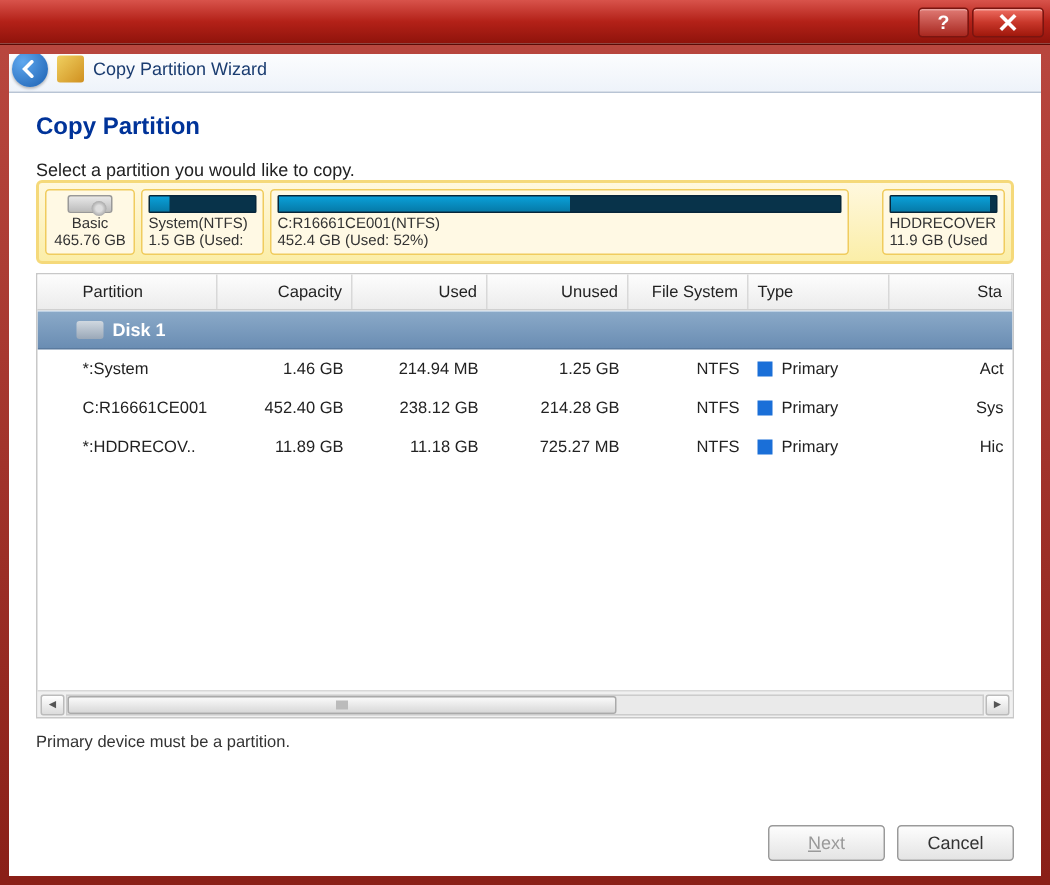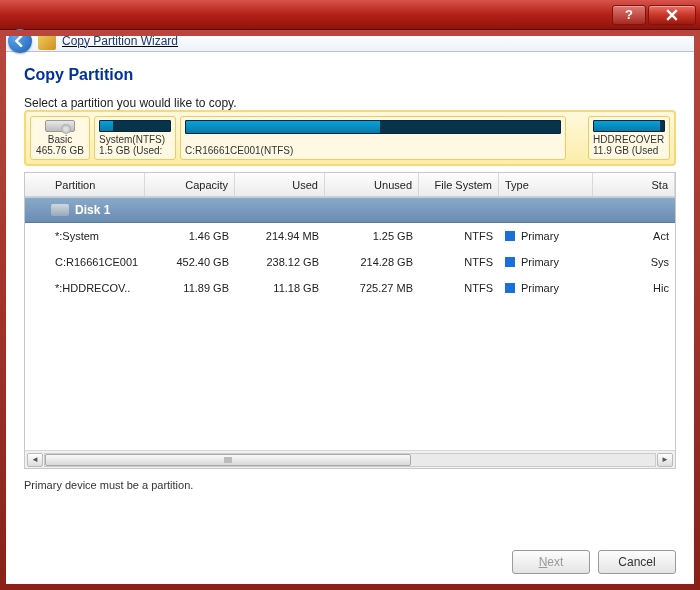--- a/index.html
+++ b/index.html
@@ -4,32 +4,32 @@
 <style>
 * { box-sizing: border-box; margin: 0; padding: 0; }
 body { font-family: "Segoe UI", Tahoma, sans-serif; font-size: 12px; background: #fff; width: 700px; height: 590px; overflow: hidden; }
 
 .titlebar { height: 30px; background: linear-gradient(to bottom, #d8534b 0%, #b32118 50%, #8f130b 100%); display: flex; justify-content: flex-end; align-items: center; padding-right: 4px; border-bottom: 1px solid #5a0a05; }
 .tb-btn { width: 34px; height: 20px; display: flex; align-items: center; justify-content: center; margin-left: 2px; }
 .help-btn { background: linear-gradient(to bottom, #e07a74, #a82820); border: 1px solid #7a1510; border-radius: 3px; color: #fff; font-weight: bold; font-size: 13px; box-shadow: inset 0 1px 0 rgba(255,255,255,0.3); }
 .close-btn { width: 48px; background: linear-gradient(to bottom, #ef6e62, #c8372a 50%, #a0180c); border: 1px solid #7a1510; border-radius: 3px; color: #fff; box-shadow: inset 0 1px 0 rgba(255,255,255,0.4); }
 .close-btn svg { width: 12px; height: 12px; }
 
-.header-bar { height: 22px; background: linear-gradient(to bottom, #fff, #eef3fa); border-bottom: 1px solid #b8c4d4; display: flex; align-items: center; padding-left: 8px; gap: 6px; text-decoration: underline; }
+.header-bar { height: 32px; background: linear-gradient(to bottom, #fff, #eef3fa); border-bottom: 1px solid #b8c4d4; display: flex; align-items: center; padding-left: 8px; gap: 6px; }
 .back-btn { width: 24px; height: 24px; border-radius: 50%; background: radial-gradient(circle at 30% 30%, #5fa8ef, #1b5fb0); display: flex; align-items: center; justify-content: center; box-shadow: 0 1px 2px rgba(0,0,0,0.3); }
 .back-btn svg { width: 12px; height: 12px; }
 .app-icon { width: 18px; height: 18px; background: linear-gradient(135deg, #f0d060, #d09020); border-radius: 2px; }
 .header-title { color: #1a3c70; font-size: 12px; }
 
 .content { padding: 14px 24px 0 24px; }
 .main-title { color: #003399; font-size: 16px; font-weight: bold; margin-bottom: 12px; }
 .instruction { color: #222; }
 
 .disk-map { border: 2px solid #f5d97a; border-radius: 4px; background: linear-gradient(to bottom, #fff8de, #fbeea8); display: flex; padding: 4px; gap: 4px; height: 56px; margin-bottom: 6px; }
-.disk-box { border: 1px solid #f0cc5e; border-radius: 3px; background: #fff9e4; padding: 3px 4px; display: flex; flex-direction: column; justify-content: space-between; font-size: 10px; color: #333; overflow: hidden; white-space: nowrap; }
+.disk-box { border: 1px solid #f0cc5e; border-radius: 3px; background: #fff9e4; padding: 3px 4px; display: flex; flex-direction: column; justify-content: center; font-size: 10px; color: #333; overflow: hidden; white-space: nowrap; }
 .disk-hdd { width: 60px; align-items: center; text-align: center; }
 .hdd-icon { width: 30px; height: 18px; background: linear-gradient(to bottom, #e8e8e8, #bcbcbc); border: 1px solid #999; border-radius: 2px; position: relative; margin-bottom: 2px; }
 .hdd-icon::after { content: ""; position: absolute; width: 10px; height: 10px; background: radial-gradient(circle, #ddd 30%, #aaa 70%); border-radius: 50%; top: 3px; right: 3px; }
 .part-bar { height: 14px; background: #08334a; border: 1px solid #06263a; position: relative; border-radius: 1px; margin-bottom: 2px; }
 .part-bar-fill { height: 100%; background: linear-gradient(to bottom, #0aa0d8, #067aa8); }
 .disk-sys { width: 82px; }
 .disk-c { flex: 1; }
 .disk-rec { width: 82px; margin-left: 18px; }
 
 .grid-wrap { border: 1px solid #c8c8c8; height: 297px; display: flex; flex-direction: column; background: #fff; }
@@ -105,20 +105,21 @@
           <div class="part-bar-fill" style="width:18%"></div>
         </div>
       <div>System(NTFS)</div>
       <div>1.5 GB (Used:</div>
     </div>
     <div class="disk-box disk-c">
       <div class="part-bar">
           <div class="part-bar-fill" style="width:52%"></div>
         </div>
       <div>C:R16661CE001(NTFS)</div>
+      <div>452.4 GB (Used: 52%)</div>
     </div>
     <div class="disk-box disk-rec">
       <div class="part-bar">
           <div class="part-bar-fill" style="width:94%"></div>
         </div>
       <div>HDDRECOVER</div>
       <div>11.9 GB (Used</div>
     </div>
   </div>
 

